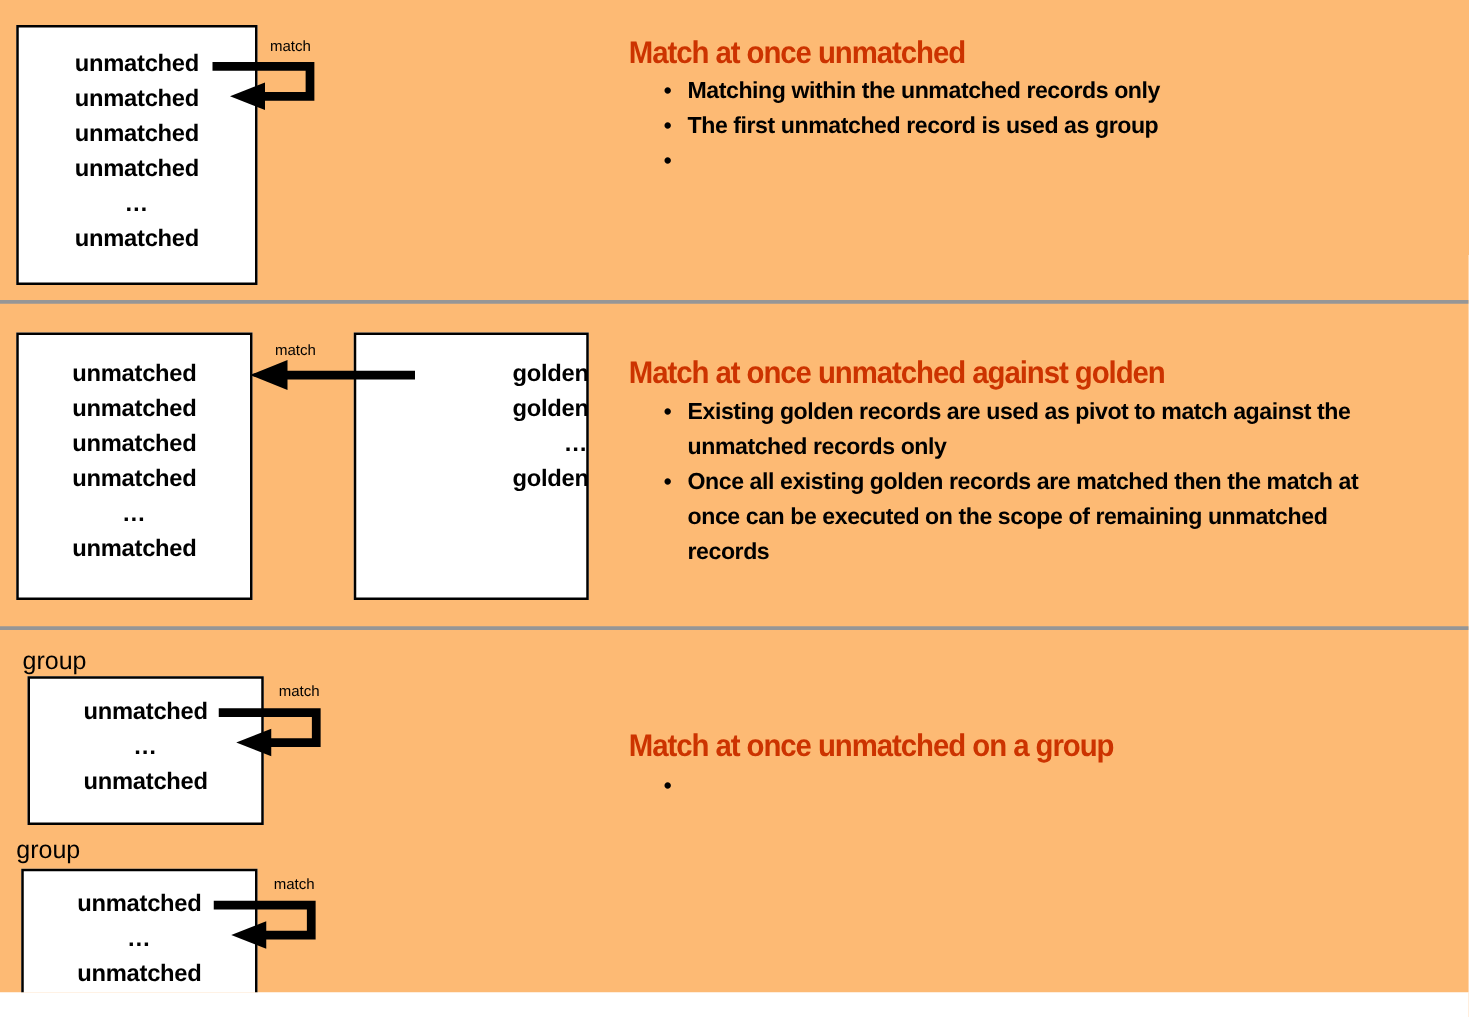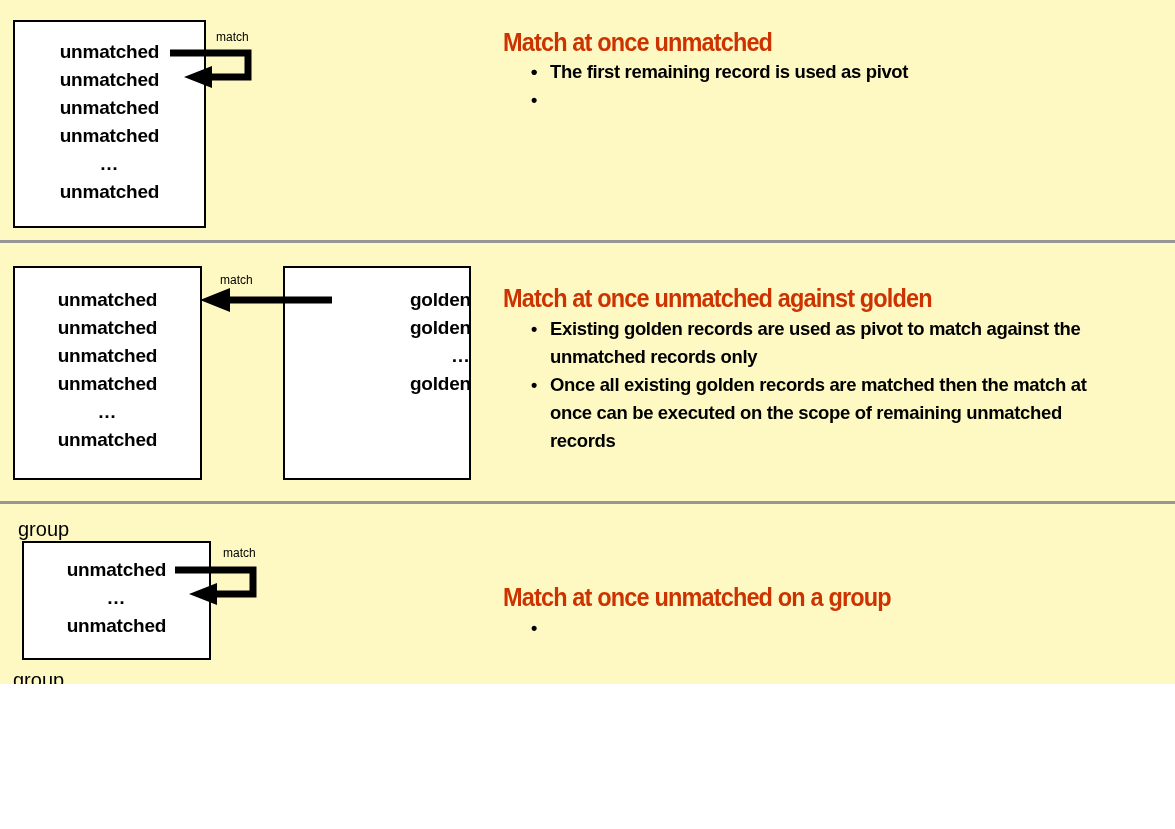--- a/index.html
+++ b/index.html
@@ -8,23 +8,23 @@
     padding: 0;
     background: #ffffff;
   }
   body {
     font-family: "Liberation Sans", sans-serif;
     color: #000000;
   }
   #page {
     position: relative;
     width: 1175px;
-    height: 684px;
+    height: 794px;
     overflow: hidden;
-    background: #fef9c3;
+    background: #fdba74;
   }
 
   
   .record-box {
     position: absolute;
     border: 2px solid #000000;
     background: #ffffff;
     box-sizing: border-box;
   }
   .record-list {
@@ -127,24 +127,25 @@
   <svg class="arrow-svg" style="left:160px; top:40px;" width="110" height="55" viewBox="0 0 110 55">
     <path d="M 10 13 L 88 13 L 88 37 L 46 37" fill="none" stroke="#000000" stroke-width="7"></path>
     <path d="M 24 37 L 52 26 L 52 48 Z" fill="#000000"></path>
   </svg>
 
   <div class="section-title" style="left:503px; top:28px;">Match at once unmatched</div>
 
   <div class="bullets" style="left:528px; top:58px;">
     <div class="bullet-row">
       <span class="dot">•</span>
+      <span>Matching within the unmatched records only</span>
     </div>
     <div class="bullet-row">
       <span class="dot">•</span>
-      <span>The first remaining record is used as pivot</span>
+      <span>The first unmatched record is used as group</span>
     </div>
     <div class="bullet-row" style="width:578px;">
       <span class="dot">•</span>
     </div>
   </div>
 
   <div class="separator" style="top:240px;"></div>
 
   <div class="record-box" style="left:13px; top:266px; width:189px; height:214px;"></div>
 

